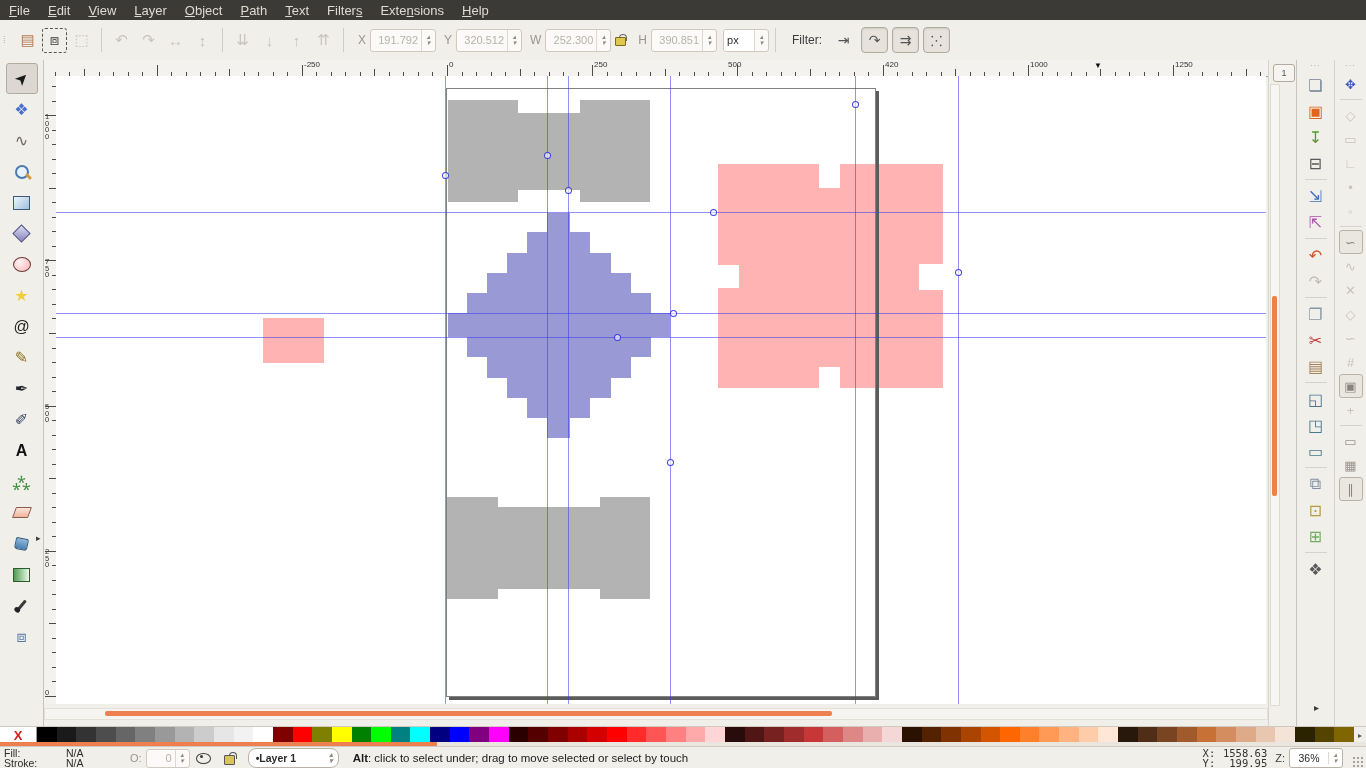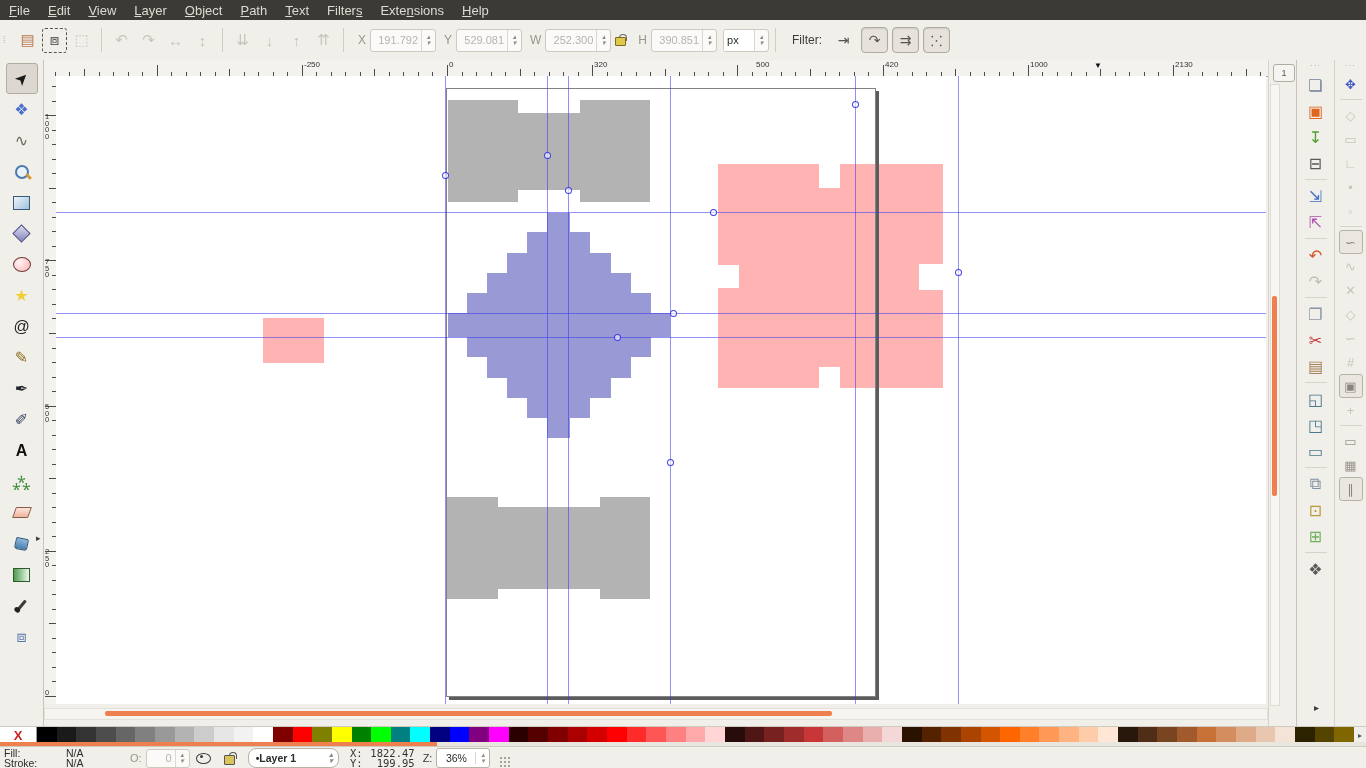--- a/index.html
+++ b/index.html
@@ -184,21 +184,21 @@
   <span class="tlabel">X</span>
   <span class="spinfield">
     <span class="val">191.792</span>
     <span class="spinner">
         <i>▴</i>
         <i>▾</i>
       </span>
   </span>
   <span class="tlabel">Y</span>
   <span class="spinfield">
-    <span class="val">529.081</span>
+    <span class="val">320.512</span>
     <span class="spinner">
         <i>▴</i>
         <i>▾</i>
       </span>
   </span>
   <span class="tlabel">W</span>
   <span class="spinfield">
     <span class="val">252.300</span>
     <span class="spinner">
         <i>▴</i>
@@ -386,25 +386,25 @@
       <div class="tickv" style="left: 1129px; height: 11px;"></div>
       <div class="tickv" style="left: 1143.52px; height: 4px;"></div>
       <div class="tickv" style="left: 1158.04px; height: 4px;"></div>
       <div class="tickv" style="left: 1172.56px; height: 4px;"></div>
       <div class="tickv" style="left: 1187.08px; height: 4px;"></div>
       <div class="tickv" style="left: 1201.6px; height: 7px;"></div>
       <div class="tickv" style="left: 1216.12px; height: 4px;"></div>
       <span class="rlabel" style="left: 121px; margin-top: 15px;">-500</span>
       <span class="rlabel" style="left: 260px;">-250</span>
       <span class="rlabel" style="left: 405px;">0</span>
-      <span class="rlabel" style="left: 550px;">320</span>
-      <span class="rlabel" style="left: 712px;">500</span>
+      <span class="rlabel" style="left: 550px;">250</span>
+      <span class="rlabel" style="left: 684px;">500</span>
       <span class="rlabel" style="left: 841px;">420</span>
       <span class="rlabel" style="left: 986px;">1000</span>
-      <span class="rlabel" style="left: 1131px;">2130</span>
+      <span class="rlabel" style="left: 1131px;">1250</span>
       <span id="ruler-marker" style="left: 1050px;">▼</span>
     </div>
   <div id="ruler-left">
       <div class="tickh" style="top: 620px; width: 11px;"></div>
       <div class="tickh" style="top: 605.48px; width: 4px;"></div>
       <div class="tickh" style="top: 590.96px; width: 4px;"></div>
       <div class="tickh" style="top: 576.44px; width: 4px;"></div>
       <div class="tickh" style="top: 561.92px; width: 4px;"></div>
       <div class="tickh" style="top: 547.4px; width: 7px;"></div>
       <div class="tickh" style="top: 532.88px; width: 4px;"></div>
@@ -738,23 +738,24 @@
       <span class="shackle"></span>
       <span class="body"></span>
     </span>
   <span id="layer-field">
     <span style="flex:1;">•Layer 1</span>
     <span class="spinner">
         <i>▴</i>
         <i>▾</i>
       </span>
   </span>
+  <span id="status-msg"><b>Alt</b><span>: click to select under; drag to move selected or select by touch</span></span>
   <div id="coords">
     <span>X:</span>
-      <span>1822.47</span>
+      <span>1558.63</span>
     <span>Y:</span>
       <span>199.95</span>
   </div>
   <span class="dlabel" style="margin:0;">Z:</span>
   <span id="zoom-field">
     <span class="zval">36%</span>
     <span class="spinner">
         <i>▴</i>
         <i>▾</i>
       </span>

